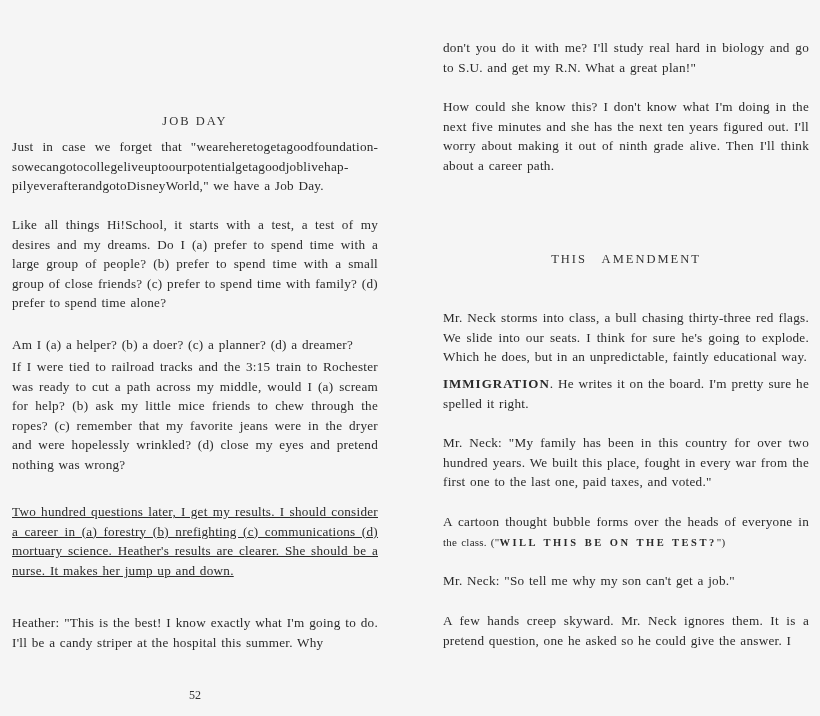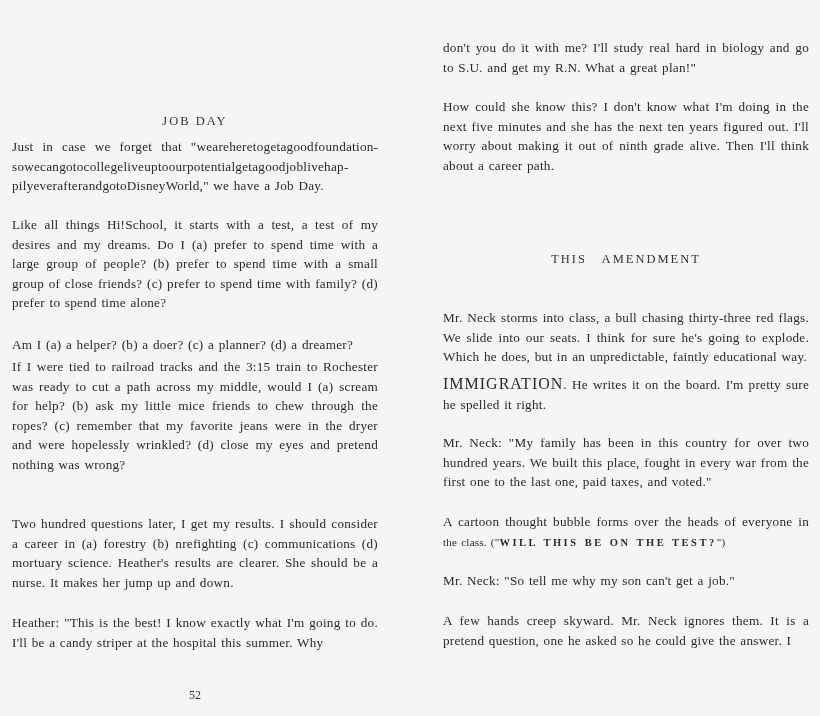--- a/index.html
+++ b/index.html
@@ -13,21 +13,21 @@
   .block { position: absolute; left: 0; width: 366px; }
   .p {
     font-size: 13.2px; line-height: 19.6px; text-align: justify; text-align-last: left;
     letter-spacing: 0.25px; word-spacing: 1px; margin: 0;
   }
   .heading {
     font-size: 12.5px; letter-spacing: 2px; text-align: center; margin: 16px; color: #333;
   }
   .folio { position: absolute; width: 366px; text-align: center; font-size: 12px; color: #333; }
   .folio.italic { font-style: italic; }
-  .caps { font-weight: normal; letter-spacing: 1px; font-size: 16px; }
+  .caps { font-weight: bold; letter-spacing: 1px; font-size: 13px; }
   .small { font-size: 11px; }
   .bubble { font-weight: bold; font-size: 10.5px; letter-spacing: 2.5px; }
 </style>
 </head>
 <body>
 
 <div class="page left">
   <div class="block" style="top:98px;">
     <p class="heading">JOB DAY</p>
   </div>
@@ -36,21 +36,21 @@
   </div>
   <div class="block" style="top:335px;">
     <p class="p">Am I (a) a helper? (b) a doer? (c) a planner? (d) a dreamer?</p>
   </div>
   <div class="block" style="top:215px;">
     <p class="p">Like all things Hi!School, it starts with a test, a test of my desires and my dreams. Do I (a) prefer to spend time with a large group of people? (b) prefer to spend time with a small group of close friends? (c) prefer to spend time with family? (d) prefer to spend time alone?</p>
   </div>
   <div class="block" style="top:357px;">
     <p class="p">If I were tied to railroad tracks and the 3:15 train to Rochester was ready to cut a path across my middle, would I (a) scream for help? (b) ask my little mice friends to chew through the ropes? (c) remember that my favorite jeans were in the dryer and were hopelessly wrinkled? (d) close my eyes and pretend nothing was wrong?</p>
   </div>
-  <div class="block" style="top:514px;">
+  <div class="block" style="top:502px;text-decoration:underline;">
     <p class="p">Two hundred questions later, I get my results. I should consider a career in (a) forestry (b) nrefighting (c) communications (d) mortuary science. Heather's results are clearer. She should be a nurse. It makes her jump up and down.</p>
   </div>
   <div class="block" style="top:613px;">
     <p class="p">Heather: "This is the best! I know exactly what I'm going to do. I'll be a candy striper at the hospital this summer. Why</p>
   </div>
   <div class="folio" style="top:688px;">52</div>
 </div>
 
 <div class="page right">
   <div class="block" style="top:38px;">

